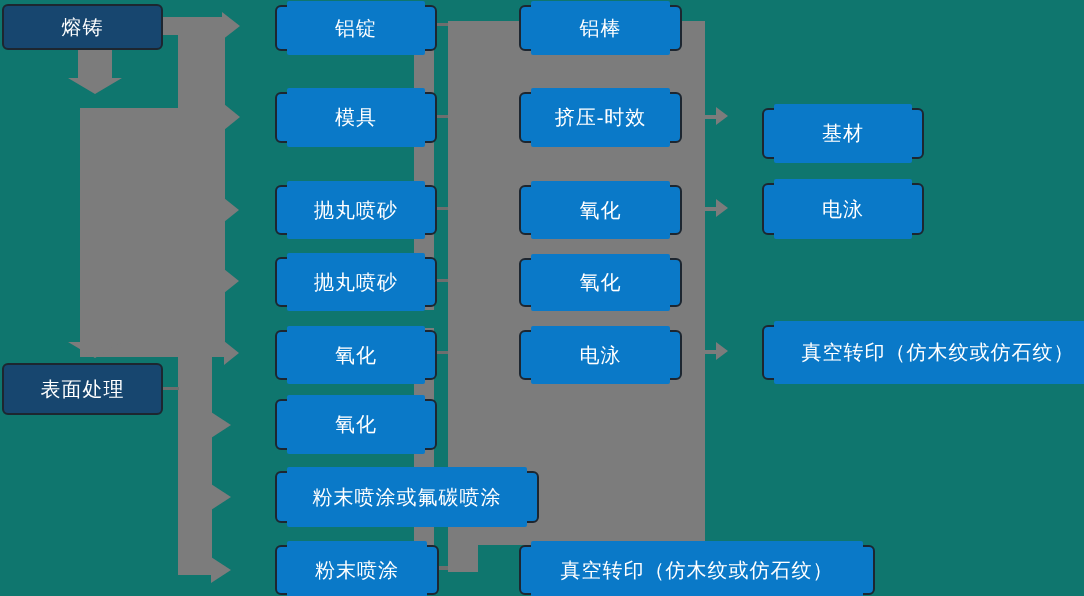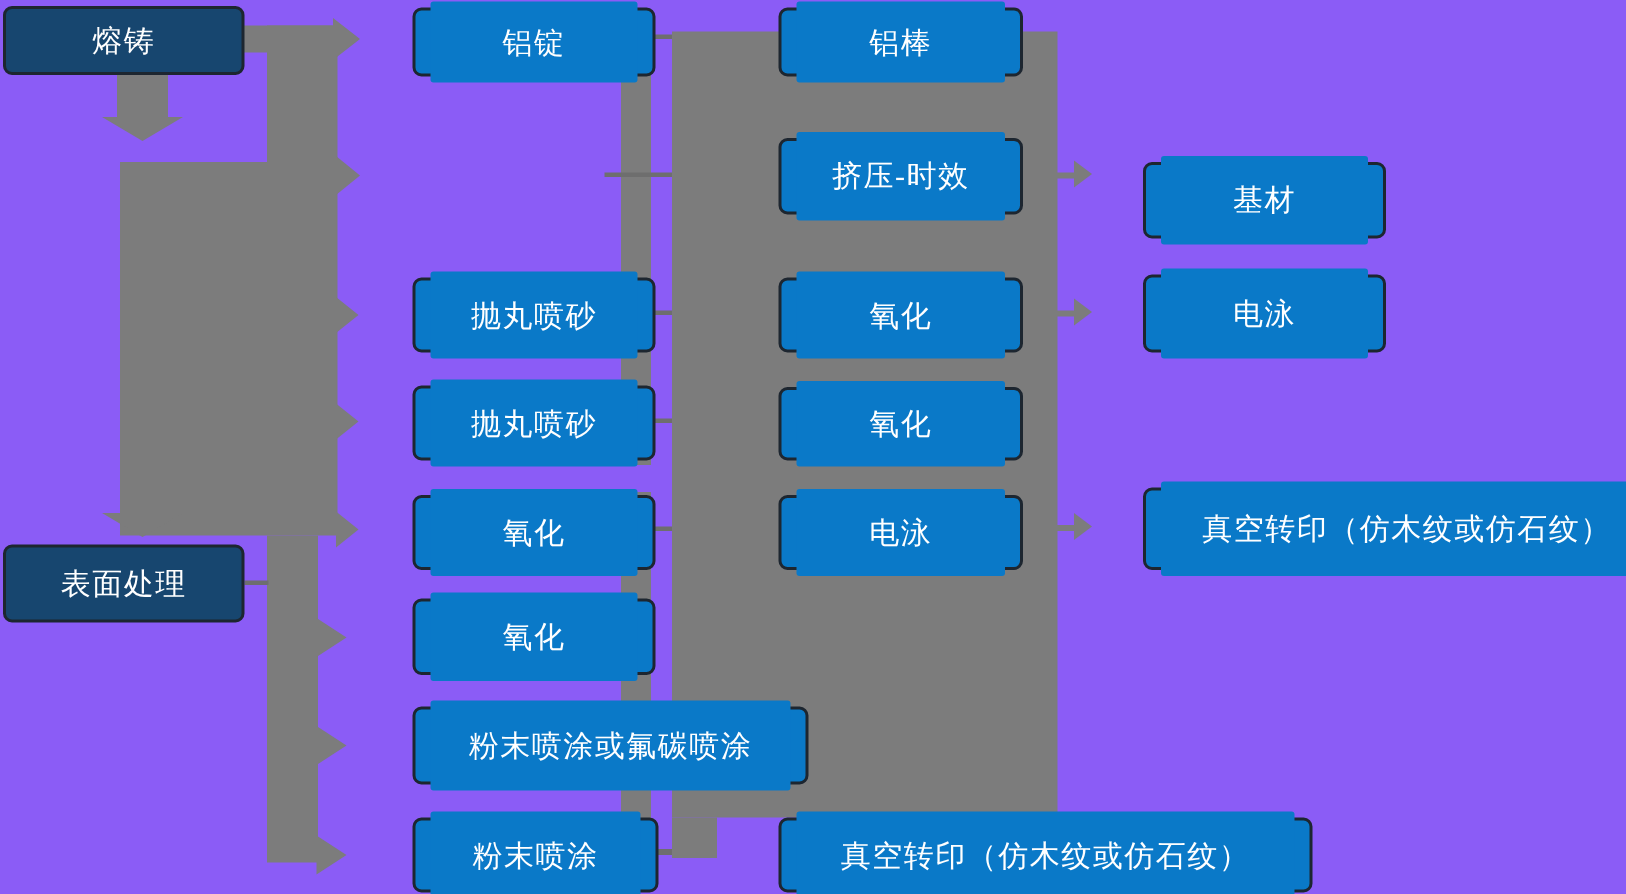--- a/index.html
+++ b/index.html
@@ -1,17 +1,17 @@
 <!DOCTYPE html>
 <html><head>
 <meta charset="utf-8">
 <style>
   html,body{margin:0;padding:0;background:#ffffff;}
   #diagram{
-    position:relative;width:1084px;height:596px;background:#8b5cf6;overflow:hidden;
+    position:relative;width:1084px;height:596px;background:#0f766e;overflow:hidden;
     font-family:Liberation Serif, serif;
   }
   
   .g{position:absolute;background:#7c7c7c;z-index:1;}
   .tick{position:absolute;background:#6e6e6e;z-index:1;}
   .tri{position:absolute;width:0;height:0;z-index:1;}
   .tri-r{border-top:12px solid transparent;border-bottom:12px solid transparent;border-left:15px solid #7c7c7c;}
   .tri-r-big{border-top:14px solid transparent;border-bottom:14px solid transparent;border-left:18px solid #7c7c7c;}
   .tri-r-mid{border-top:13px solid transparent;border-bottom:13px solid transparent;border-left:16px solid #7c7c7c;}
   .tri-r-long{border-top:13px solid transparent;border-bottom:13px solid transparent;border-left:20px solid #7c7c7c;}
@@ -70,20 +70,21 @@
   <div class="tri tri-r-sm" style="left:716px;top:107px"></div>
   <div class="g" style="left:704px;top:207px;width:13px;height:4px"></div>
   <div class="tri tri-r-sm" style="left:716px;top:199px"></div>
   <div class="g" style="left:704px;top:350px;width:13px;height:4px"></div>
   <div class="tri tri-r-sm" style="left:716px;top:342px"></div>
 
   <div class="node dark" style="left:2px;top:4px;width:161px;height:46px">熔铸</div>
   <div class="node dark" style="left:2px;top:363px;width:161px;height:52px">表面处理</div>
 
   <div class="node bright" style="left:243px;top:5px;width:162px;height:46px">铝锭</div>
+  <div class="node bright" style="left:243px;top:92px;width:162px;height:51px">模具</div>
   <div class="node bright" style="left:243px;top:185px;width:162px;height:50px">抛丸喷砂</div>
   <div class="node bright" style="left:243px;top:257px;width:162px;height:50px">抛丸喷砂</div>
   <div class="node bright" style="left:243px;top:330px;width:162px;height:50px">氧化</div>
   <div class="node bright" style="left:243px;top:399px;width:162px;height:51px">氧化</div>
   <div class="node bright" style="left:243px;top:471px;width:264px;height:52px">粉末喷涂或氟碳喷涂</div>
   <div class="node bright" style="left:487px;top:5px;width:163px;height:46px">铝棒</div>
 
   <div class="node bright" style="left:243px;top:545px;width:164px;height:50px">粉末喷涂</div>
   <div class="node bright" style="left:487px;top:92px;width:163px;height:51px">挤压-时效</div>
   <div class="node bright" style="left:487px;top:185px;width:163px;height:50px">氧化</div>

